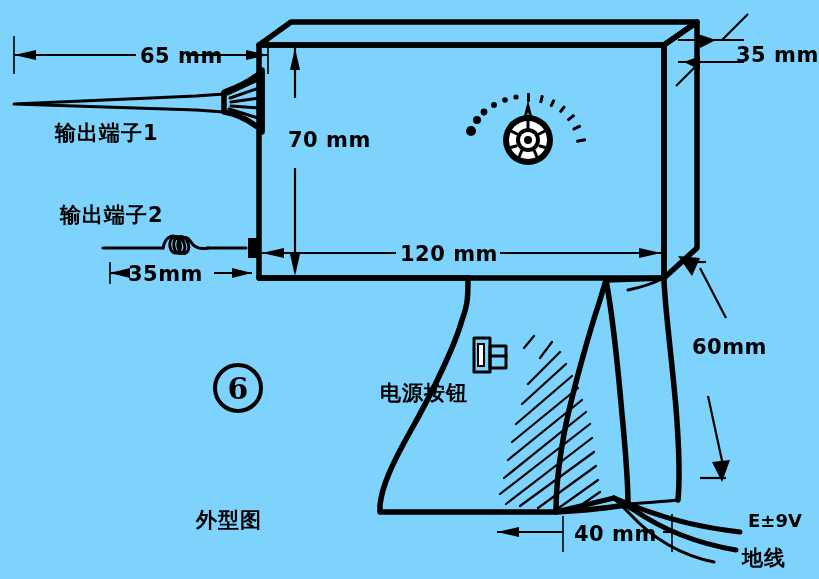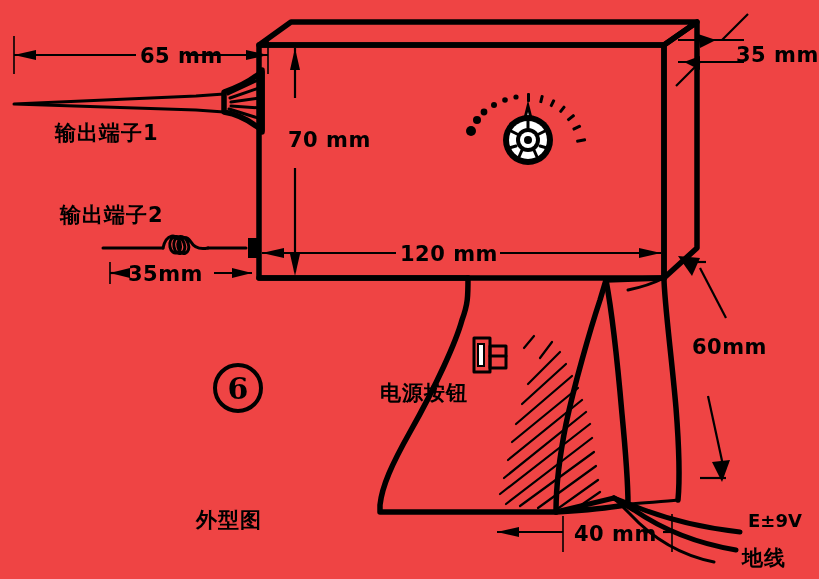--- a/index.html
+++ b/index.html
@@ -5,21 +5,21 @@
 <style>
   html,body{margin:0;padding:0;background:#ffffff;}
   body{
     width:819px;height:579px;
     font-family:"DejaVu Sans","Liberation Sans",sans-serif;
     overflow:hidden;
     position:relative;
   }
   #stage{
     position:absolute;left:0;top:0;width:819px;height:579px;
-    background:#ef4444;
+    background:#7dd3fc;
   }
   svg#drawing{position:absolute;left:0;top:0;width:819px;height:579px;display:block;}
 
   .dimtext{
     font-family:"DejaVu Sans","Liberation Sans",sans-serif;
     font-size:21px;font-weight:700;fill:#000;letter-spacing:0.5px;
   }
   .cnlabel{
     font-family:"DejaVu Sans","Liberation Sans",sans-serif;
     font-size:21px;font-weight:700;fill:#000;letter-spacing:1px;

